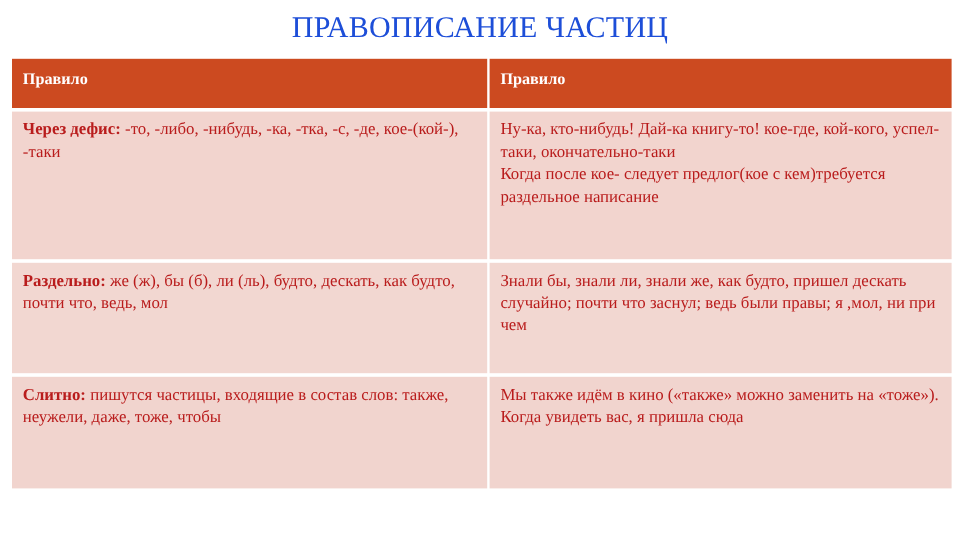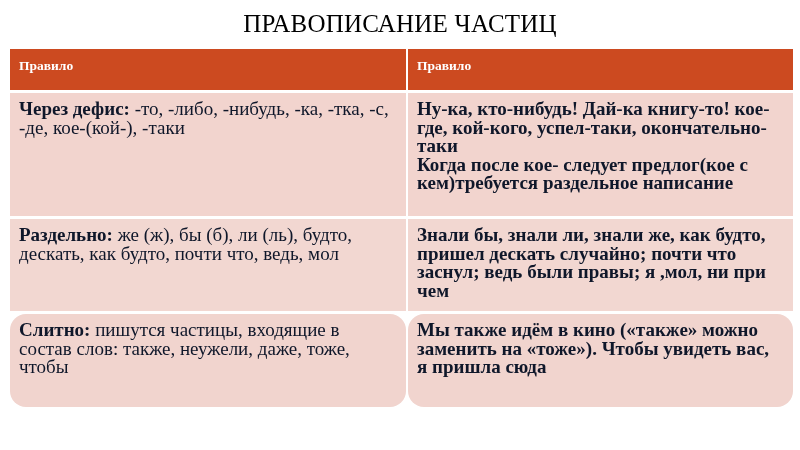--- a/index.html
+++ b/index.html
@@ -22,21 +22,21 @@
   .slide-title {
     position: absolute;
     left: 0;
     top: 9px;
     width: 800px;
     text-align: center;
     font-family: "Liberation Serif", "DejaVu Serif", serif;
     font-size: 25px;
     line-height: 30px;
     letter-spacing: 0.2px;
-    color: #000000;
+    color: #1d4ed8;
     font-weight: 400;
     white-space: nowrap;
   }
   .table-wrap {
     position: absolute;
     left: 8px;
     top: 46px;
     width: 783px;
     height: 392px;
   }
@@ -56,32 +56,32 @@
     font-size: 13.5px;
     line-height: 17px;
     text-align: left;
     vertical-align: top;
     padding: 8px 9px 0 9px;
     height: 41px;
     box-sizing: border-box;
   }
   .tbl td {
     vertical-align: top;
-    font-size: 19px;
+    font-size: 14px;
     line-height: 18.5px;
-    color: #0f172a;
+    color: #b91c1c;
     padding: 7px 9px 8px 9px;
     box-sizing: border-box;
   }
   tr.row-1 td { background: #f2d4ce; height: 123px; }
   tr.row-2 td { background: #f2d7d1; height: 92px; }
-  tr.row-3 td { background: #f1d4ce; height: 93px; border-radius: 16px; }
+  tr.row-3 td { background: #f1d4ce; height: 93px; }
 
   .lead { font-weight: bold; }
-  .cell-line { display: block; font-weight: bold; }
+  .cell-line { display: block; }
 </style>
 </head>
 <body>
 
 <div class="slide">
 
   <div class="slide-title">ПРАВОПИСАНИЕ ЧАСТИЦ</div>
 
   <div class="table-wrap">
     <table class="tbl">
@@ -114,21 +114,21 @@
           <td>
             <span class="cell-line">Знали бы, знали ли, знали же, как будто, пришел дескать случайно; почти что заснул; ведь были правы; я ,мол, ни при чем</span>
           </td>
         </tr>
 
         <tr class="row-3">
           <td>
             <span class="lead">Слитно:</span><span> пишутся частицы, входящие в состав слов: также, неужели, даже, тоже, чтобы</span>
           </td>
           <td>
-            <span class="cell-line">Мы также идём в кино («также» можно заменить на «тоже»). Чтобы увидеть вас, я пришла сюда</span>
+            <span class="cell-line">Мы также идём в кино («также» можно заменить на «тоже»). Когда увидеть вас, я пришла сюда</span>
           </td>
         </tr>
 
       </tbody>
     </table>
   </div>
 
 </div>
 
 </body></html>

